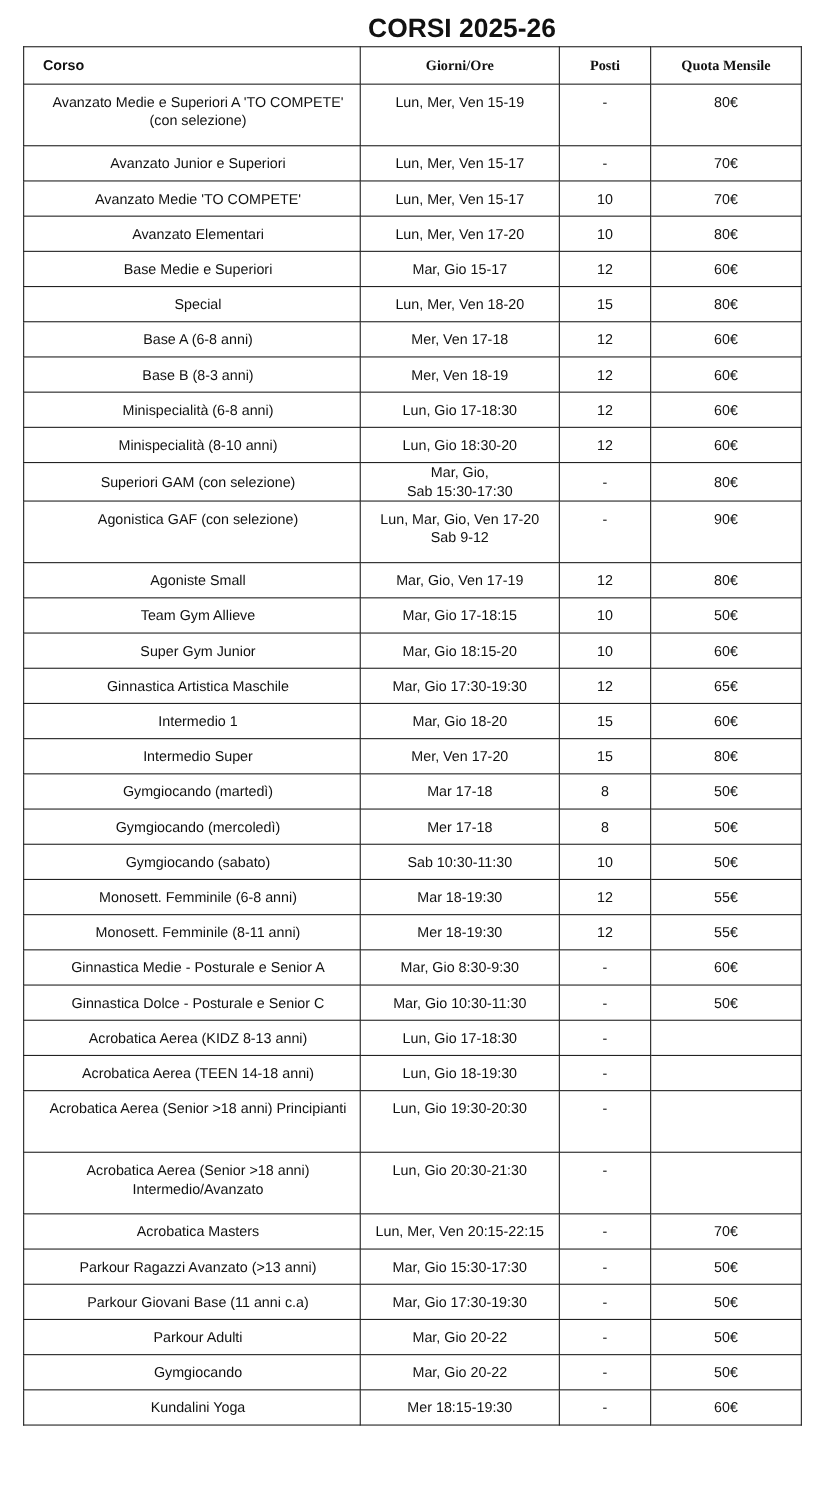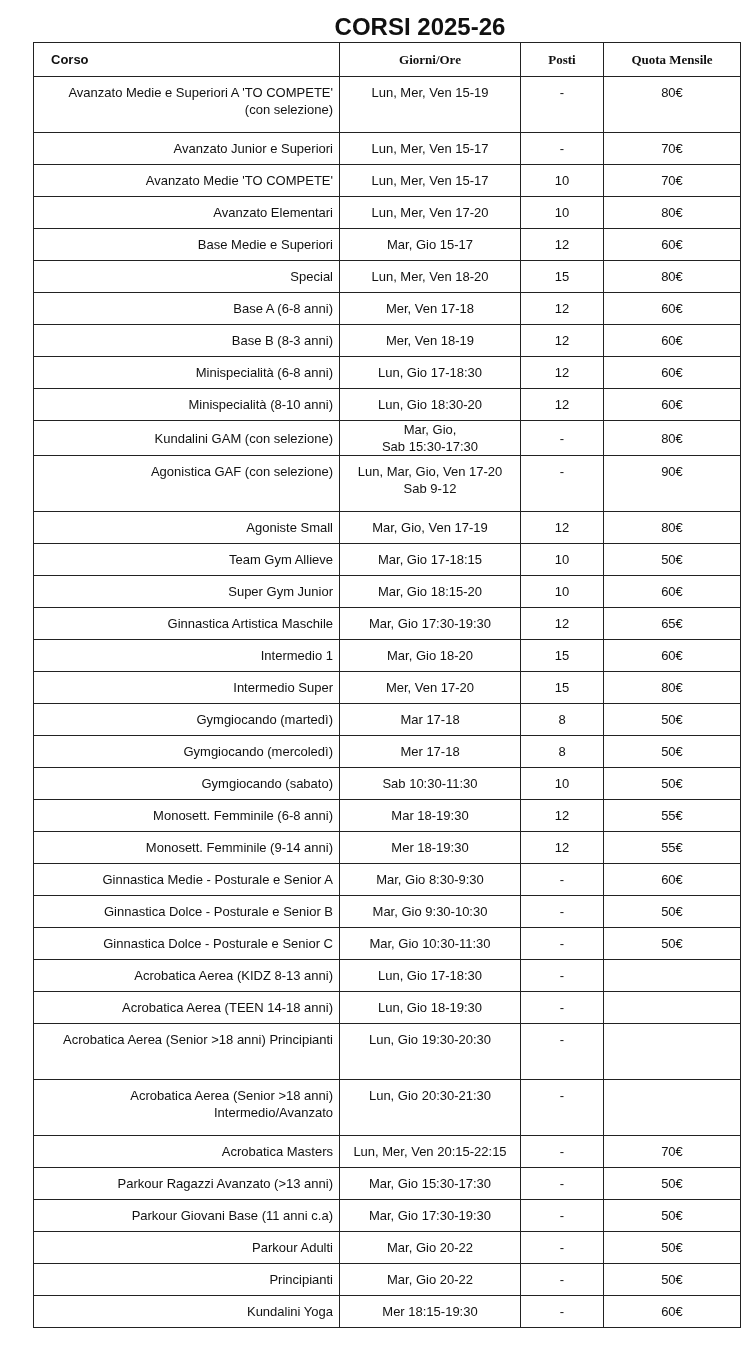--- a/index.html
+++ b/index.html
@@ -1,30 +1,30 @@
 <!DOCTYPE html>
 <html><head>
 <meta charset="utf-8">
 <style>
   html, body { margin: 0; padding: 0; background: #ffffff; }
   body { width: 750px; height: 1360px; position: relative; overflow: hidden;
          font-family: "Liberation Sans", sans-serif; color: #111111; }
   .title { position: absolute; top: 13px; left: 0; width: 840px; text-align: center;
            font-size: 24px; font-weight: bold; letter-spacing: 0px; color: #111; }
   table.courses { position: absolute; top: 42px; left: 21px; width: 707px;
-                  border-collapse: collapse; table-layout: fixed; margin-left: 12px; }
+                  border-collapse: collapse; table-layout: fixed; }
   table.courses td, table.courses th { border: 1.5px solid #222; font-size: 13px;
                   line-height: 17px; padding: 0; }
   col.c1 { width: 306px; } col.c2 { width: 181px; } col.c3 { width: 83px; } col.c4 { width: 137px; }
   th { height: 33px; font-weight: bold; vertical-align: middle; }
   th.corso { text-align: left; padding-left: 17px !important; }
   th.center { text-align: center; font-family: Liberation Serif, serif; }
   tr.single td { height: 31px; vertical-align: middle; }
   tr.double td { height: 48px; vertical-align: top; padding-top: 7px !important; }
-  td.corso { text-align: right; padding-left: 17px !important; padding-right: 6px !important; }
+  td.corso { text-align: center; padding-left: 17px !important; padding-right: 6px !important; }
   td.center { text-align: center; }
 </style>
 </head>
 <body>
 
 <div class="title">CORSI 2025-26</div>
 
 <table class="courses">
   <colgroup>
       <col class="c1">
@@ -95,21 +95,21 @@
         <td class="center">12</td>
         <td class="center">60€</td>
       </tr>
       <tr class="single">
         <td class="corso">Minispecialità (8-10 anni)</td>
         <td class="center">Lun, Gio 18:30-20</td>
         <td class="center">12</td>
         <td class="center">60€</td>
       </tr>
       <tr class="single">
-        <td class="corso">Kundalini GAM (con selezione)</td>
+        <td class="corso">Superiori GAM (con selezione)</td>
         <td class="center">Mar, Gio,<br>Sab 15:30-17:30</td>
         <td class="center">-</td>
         <td class="center">80€</td>
       </tr>
       <tr class="double">
         <td class="corso">Agonistica GAF (con selezione)</td>
         <td class="center">Lun, Mar, Gio, Ven 17-20<br>Sab 9-12</td>
         <td class="center">-</td>
         <td class="center">90€</td>
       </tr>
@@ -167,38 +167,32 @@
         <td class="center">10</td>
         <td class="center">50€</td>
       </tr>
       <tr class="single">
         <td class="corso">Monosett. Femminile (6-8 anni)</td>
         <td class="center">Mar 18-19:30</td>
         <td class="center">12</td>
         <td class="center">55€</td>
       </tr>
       <tr class="single">
-        <td class="corso">Monosett. Femminile (9-14 anni)</td>
+        <td class="corso">Monosett. Femminile (8-11 anni)</td>
         <td class="center">Mer 18-19:30</td>
         <td class="center">12</td>
         <td class="center">55€</td>
       </tr>
       <tr class="single">
         <td class="corso">Ginnastica Medie - Posturale e Senior A</td>
         <td class="center">Mar, Gio 8:30-9:30</td>
         <td class="center">-</td>
         <td class="center">60€</td>
       </tr>
       <tr class="single">
-        <td class="corso">Ginnastica Dolce - Posturale e Senior B</td>
-        <td class="center">Mar, Gio 9:30-10:30</td>
-        <td class="center">-</td>
-        <td class="center">50€</td>
-      </tr>
-      <tr class="single">
         <td class="corso">Ginnastica Dolce - Posturale e Senior C</td>
         <td class="center">Mar, Gio 10:30-11:30</td>
         <td class="center">-</td>
         <td class="center">50€</td>
       </tr>
       <tr class="single">
         <td class="corso">Acrobatica Aerea (KIDZ 8-13 anni)</td>
         <td class="center">Lun, Gio 17-18:30</td>
         <td class="center">-</td>
         <td class="center"></td>
@@ -239,21 +233,21 @@
         <td class="center">-</td>
         <td class="center">50€</td>
       </tr>
       <tr class="single">
         <td class="corso">Parkour Adulti</td>
         <td class="center">Mar, Gio 20-22</td>
         <td class="center">-</td>
         <td class="center">50€</td>
       </tr>
       <tr class="single">
-        <td class="corso">Principianti</td>
+        <td class="corso">Gymgiocando</td>
         <td class="center">Mar, Gio 20-22</td>
         <td class="center">-</td>
         <td class="center">50€</td>
       </tr>
       <tr class="single">
         <td class="corso">Kundalini Yoga</td>
         <td class="center">Mer 18:15-19:30</td>
         <td class="center">-</td>
         <td class="center">60€</td>
       </tr>

